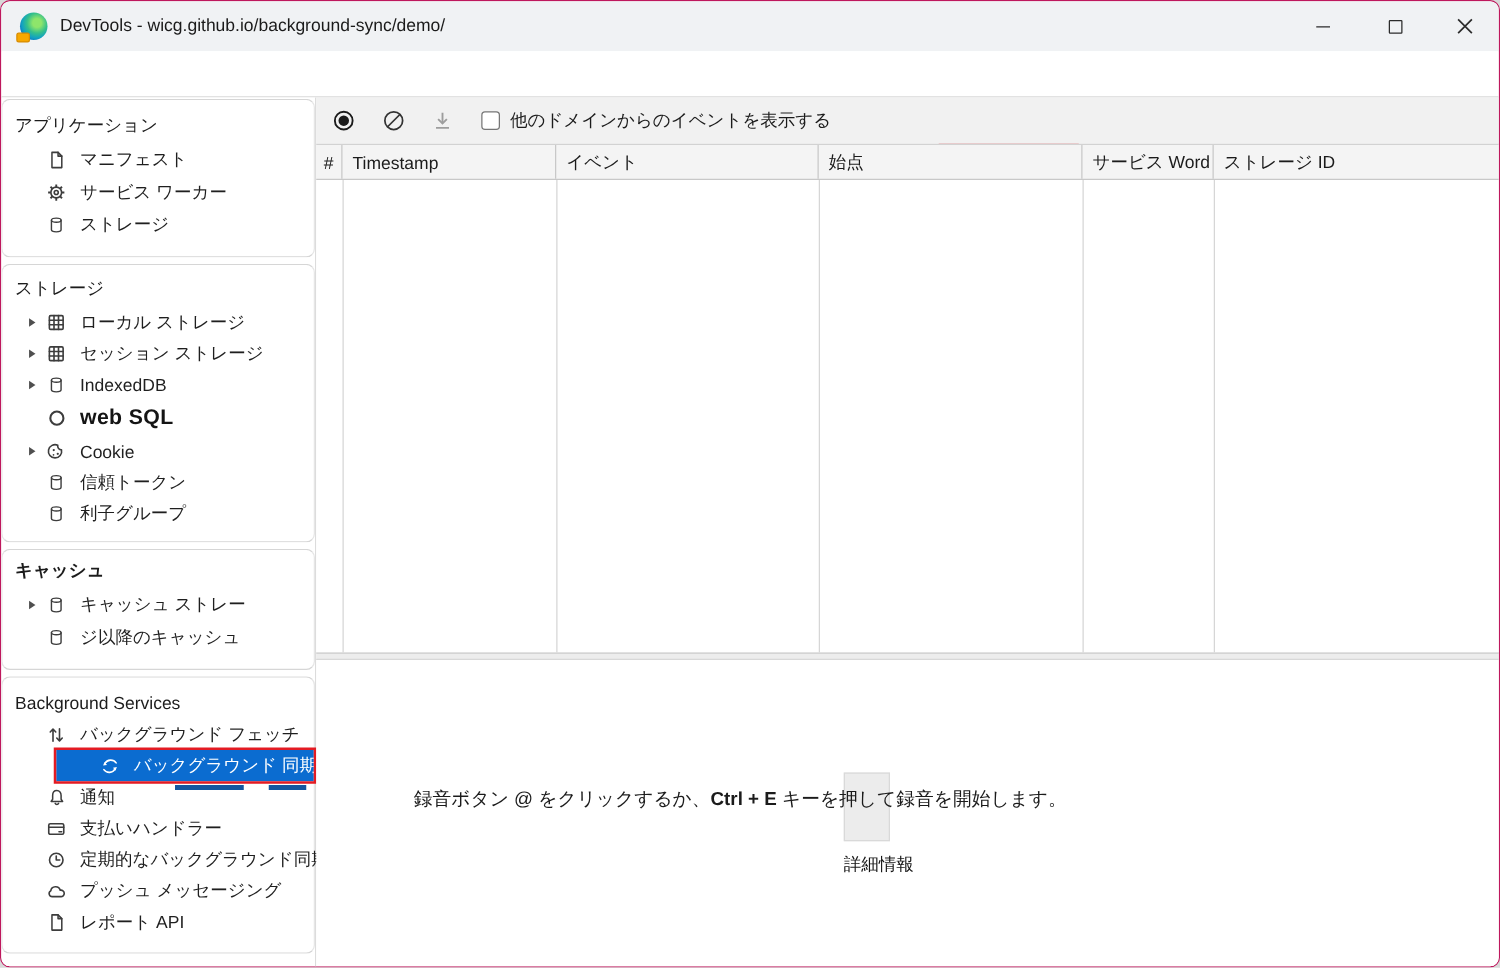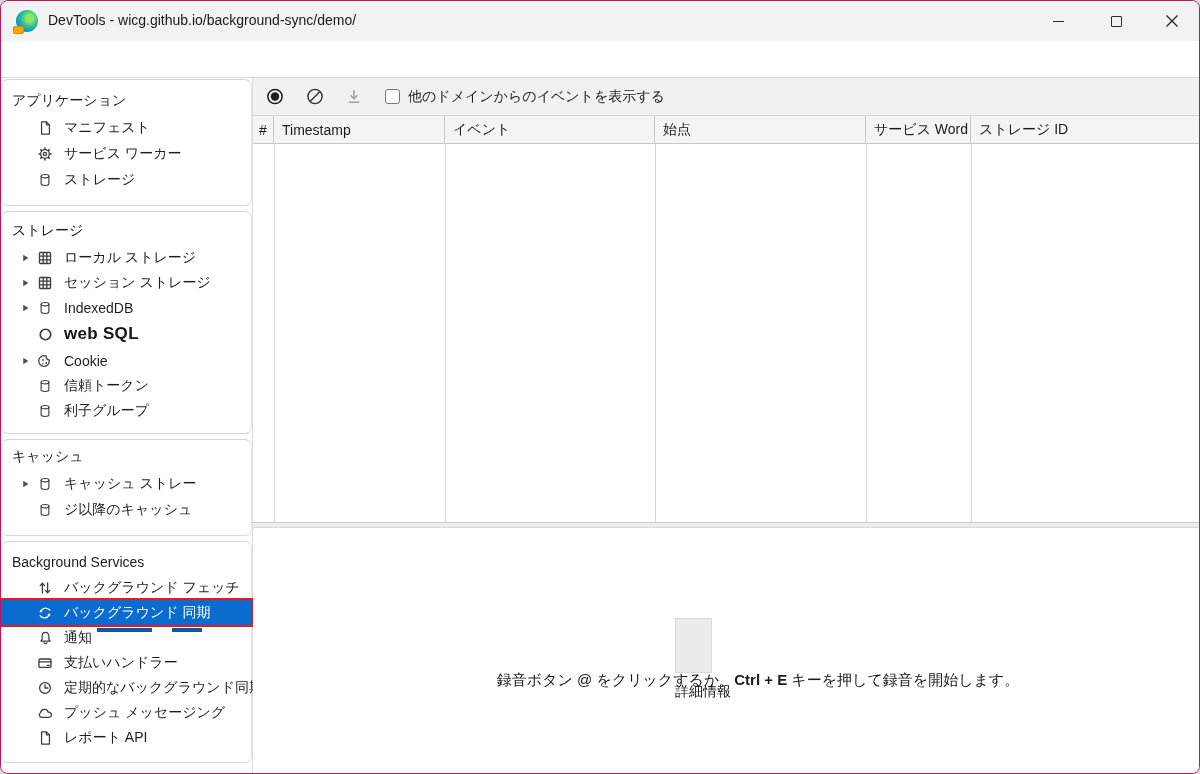--- a/index.html
+++ b/index.html
@@ -33,21 +33,21 @@
   .righticon { position:absolute; top:47px; color:#333; }
   #settings-btn { left:1088px; } #people-btn { left:1122px; } #more-btn { left:1158px; }
 
   
   #sidebar { position:absolute; left:0; top:77px; width:252px; height:697px; background:#fff; border-right:1px solid #dcdcdc; }
   .s-card { position:absolute; left:0; width:251px; background:#fff; border-top:1px solid #d6d6d6; border-bottom:1px solid #d6d6d6; border-left:1px solid #e6e6e6; border-right:1px solid #e6e6e6; border-radius:7px; overflow:visible; }
   .s-header { padding:11px 0 5px 10px; font-size:14px; color:#1c1c1c; white-space:nowrap; }
   .s-item { position:relative; display:flex; align-items:center; padding-left:19px; font-size:14px; color:#1f1f1f; white-space:nowrap; }
   .s-exp { width:16px; display:flex; align-items:center; color:#4f4f4f; flex:none; }
   .s-ico { width:16px; height:16px; margin-right:11px; display:flex; align-items:center; justify-content:center; color:#3d3d3d; flex:none; }
-  .s-item.sel { background:#0b6cd0; color:#fff; outline:2.5px solid #e31b23; }
+  .s-item.sel { background:#0b6cd0; color:#fff; outline:2.5px solid #e31b23;margin-left:43px; }
   .s-item.sel .s-ico { color:#fff; }
   .s-item .biglabel { font-size:17px; font-weight:600; color:#141414; letter-spacing:0.3px; }
   .sel-art { position:absolute; height:4px; background:#1456a0; bottom:-7px; }
 
   
   #main-toolbar { position:absolute; left:252px; top:77px; width:948px; height:37px; background:#f1f1f1; display:flex; align-items:center; }
   .tbtn { width:18px; height:18px; margin-left:14px; display:flex; align-items:center; justify-content:center; }
   #tb-record { margin-left:13px; } #tb-clear { margin-left:22px; } #tb-download { margin-left:21px; }
   #tb-checkbox { width:15px; height:15px; background:#fff; border:1.4px solid #767676; border-radius:3px; margin-left:22px; }
   #tb-check-label { font-size:14px; color:#1b1b1b; margin-left:8px; white-space:nowrap; }
@@ -56,21 +56,21 @@
   #grid-header { position:absolute; left:252px; top:114px; width:948px; height:29px; display:flex; background:#f4f4f4; border-top:1px solid #d2d2d2; border-bottom:1px solid #c8c8c8; }
   .gh-cell { height:100%; border-right:1px solid #c8c8c8; font-size:14px; color:#1b1b1b; display:flex; align-items:center; padding-left:8px; white-space:nowrap; overflow:hidden; }
   .gh-cell:last-child { border-right:none; }
   #grid-body { position:absolute; left:252px; top:143px; width:948px; height:378px; background:#fff; }
   .col-line { position:absolute; top:0; height:378px; border-left:1px solid #d6d6d6; }
 
   
   #splitter { position:absolute; left:252px; top:521px; width:948px; height:6px; background:#ededed; border-top:1px solid #cccccc; border-bottom:1px solid #d8d8d8; }
   #bottom-pane { position:absolute; left:252px; top:527px; width:948px; height:247px; background:#fff; }
   #ghost-box { position:absolute; left:422px; top:90px; width:37px; height:55px; background:#ececec; border:1px solid #d9d9d9; }
-  #record-hint { position:absolute; left:0; top:102px; width:948px; padding-left:62px; text-align:center; font-size:15px; color:#1b1b1b; white-space:nowrap;margin-top:41px; }
+  #record-hint { position:absolute; left:0; top:102px; width:948px; padding-left:78px; font-size:15px; color:#1b1b1b; white-space:nowrap; }
   #record-hint .b { font-weight:700; }
   #learn-more { position:absolute; left:0; top:155px; width:900px; text-align:center; font-size:14px; color:#141414; }
 
   svg { display:block; }
 </style>
 </head>
 <body>
 
 <div id="win">
 
@@ -312,21 +312,21 @@
           <span class="s-ico">
             <svg width="14" height="16" viewBox="0 0 16 16">
               <ellipse fill="none" stroke="currentColor" stroke-width="1.3" stroke-linecap="round" stroke-linejoin="round" cx="8" cy="3.6" rx="4.4" ry="1.9"></ellipse>
               <path fill="none" stroke="currentColor" stroke-width="1.3" stroke-linecap="round" stroke-linejoin="round" d="M3.6 3.6 V12.4 A4.4 1.9 0 0 0 12.4 12.4 V3.6"></path>
             </svg>
           </span>
           <span>利子グループ</span>
         </div>
       </div>
       <div class="s-card" style="top: 361px; height: 97px;">
-        <div class="s-header" style="padding-top: 8px;">キャッシュ</div>
+        <div class="s-header" style="padding-top: 8px; font-weight: bold;">キャッシュ</div>
         <div class="s-item" style="height: 26px;">
           <span class="s-exp">
             <svg width="9" height="10" viewBox="0 0 10 10">
               <path d="M2.5 1.3 L8.2 5 L2.5 8.7 Z" fill="#4f4f4f"></path>
             </svg>
           </span>
           <span class="s-ico">
             <svg width="14" height="16" viewBox="0 0 16 16">
               <ellipse fill="none" stroke="currentColor" stroke-width="1.3" stroke-linecap="round" stroke-linejoin="round" cx="8" cy="3.6" rx="4.4" ry="1.9"></ellipse>
               <path fill="none" stroke="currentColor" stroke-width="1.3" stroke-linecap="round" stroke-linejoin="round" d="M3.6 3.6 V12.4 A4.4 1.9 0 0 0 12.4 12.4 V3.6"></path>

